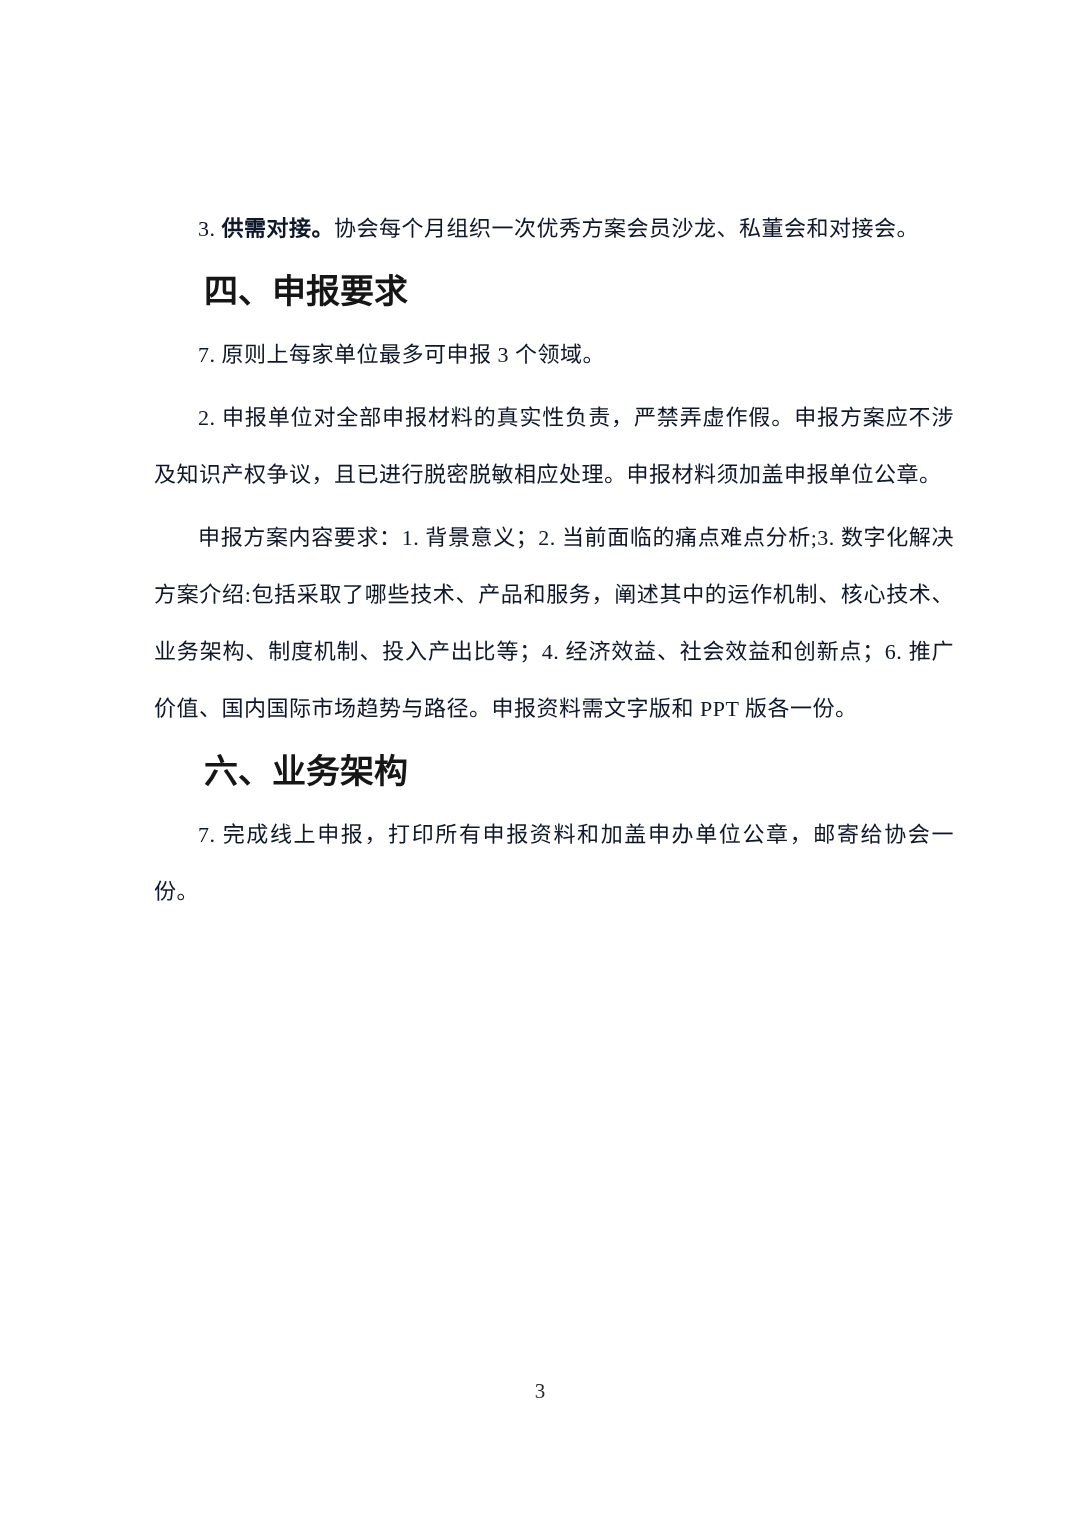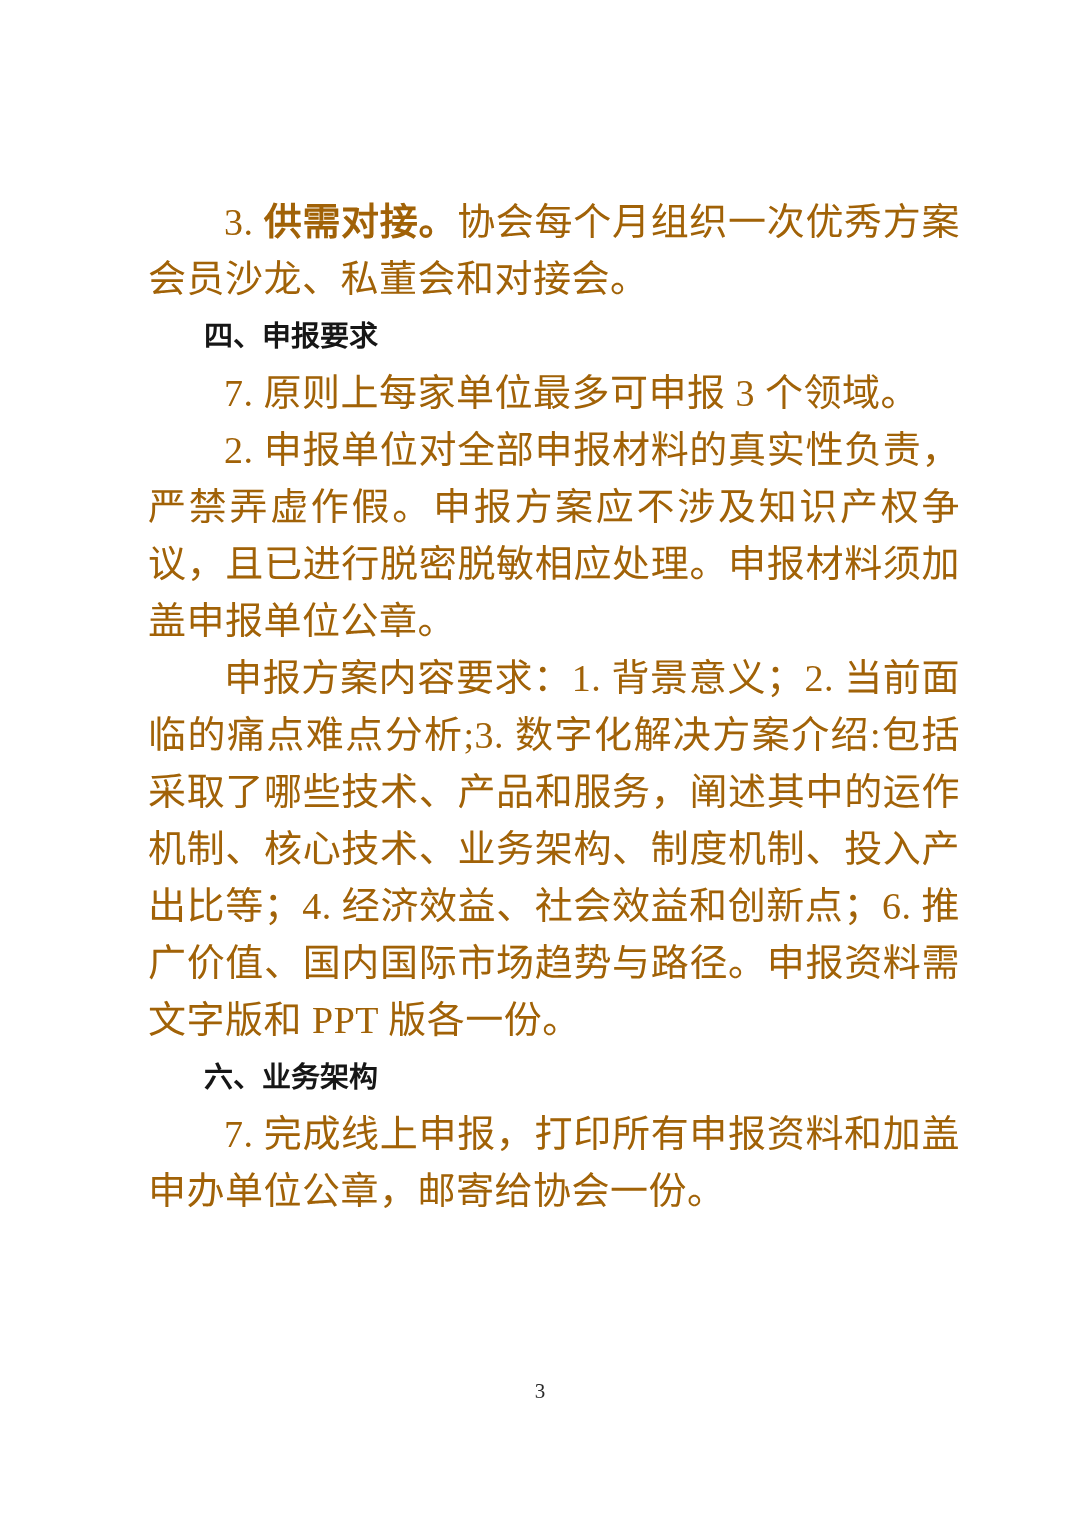--- a/index.html
+++ b/index.html
@@ -16,36 +16,36 @@
     font-family: "Liberation Serif", "DejaVu Serif", serif;
     color: #1e1e1e;
   }
   .content {
     position: absolute;
     top: 194px;
     left: 148px;
     width: 812px;
   }
   .para {
-    margin: 0;
-    font-size: 38px;
+    margin: 6px;
+    font-size: 22px;
     line-height: 57px;
     text-align: justify;
     text-indent: 2em;
     letter-spacing: 0.5px;
     font-family: "Liberation Serif", "DejaVu Serif", serif;
-    color: #a16207;
+    color: #0f172a;
   }
   .para .lead-bold {
     font-family: "Liberation Sans", "DejaVu Sans", sans-serif;
     font-weight: 700;
   }
   .heading {
     margin: 0;
-    font-size: 29px;
+    font-size: 34px;
     line-height: 57px;
     font-weight: 700;
     text-indent: 56px;
     text-align: left;
     font-family: "Liberation Sans", "DejaVu Sans", sans-serif;
     color: #161616;
   }
   .page-number {
     position: absolute;
     top: 1376px;

